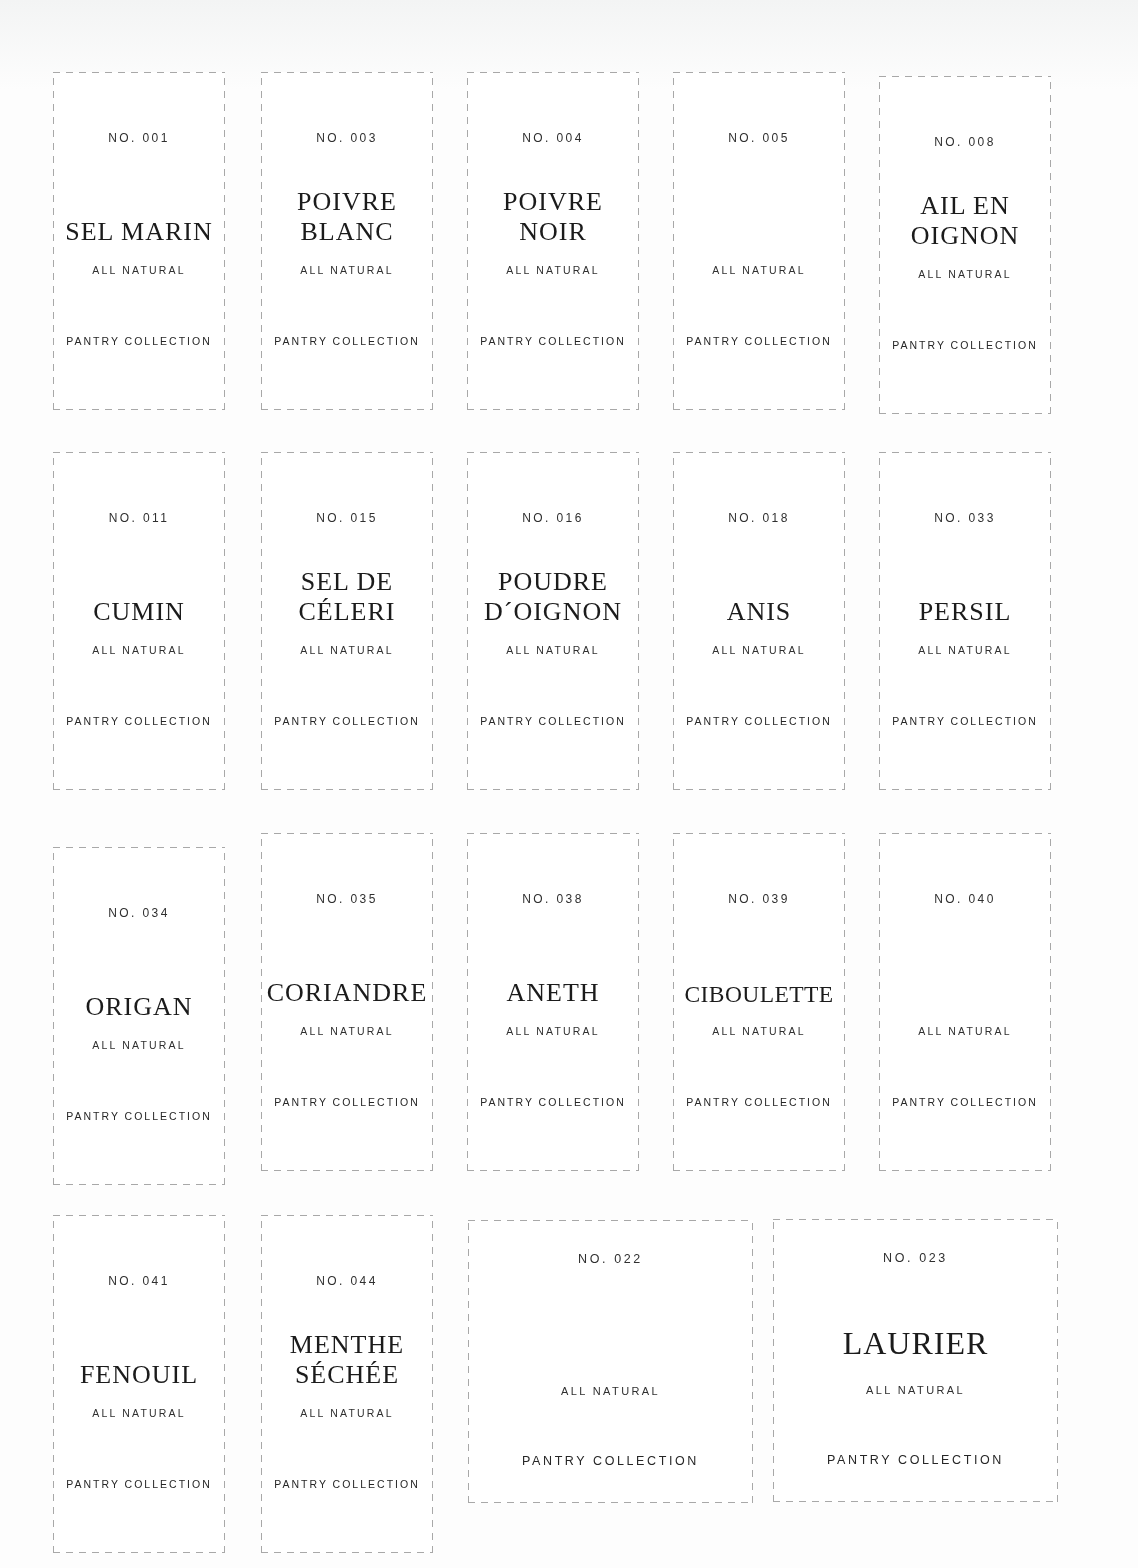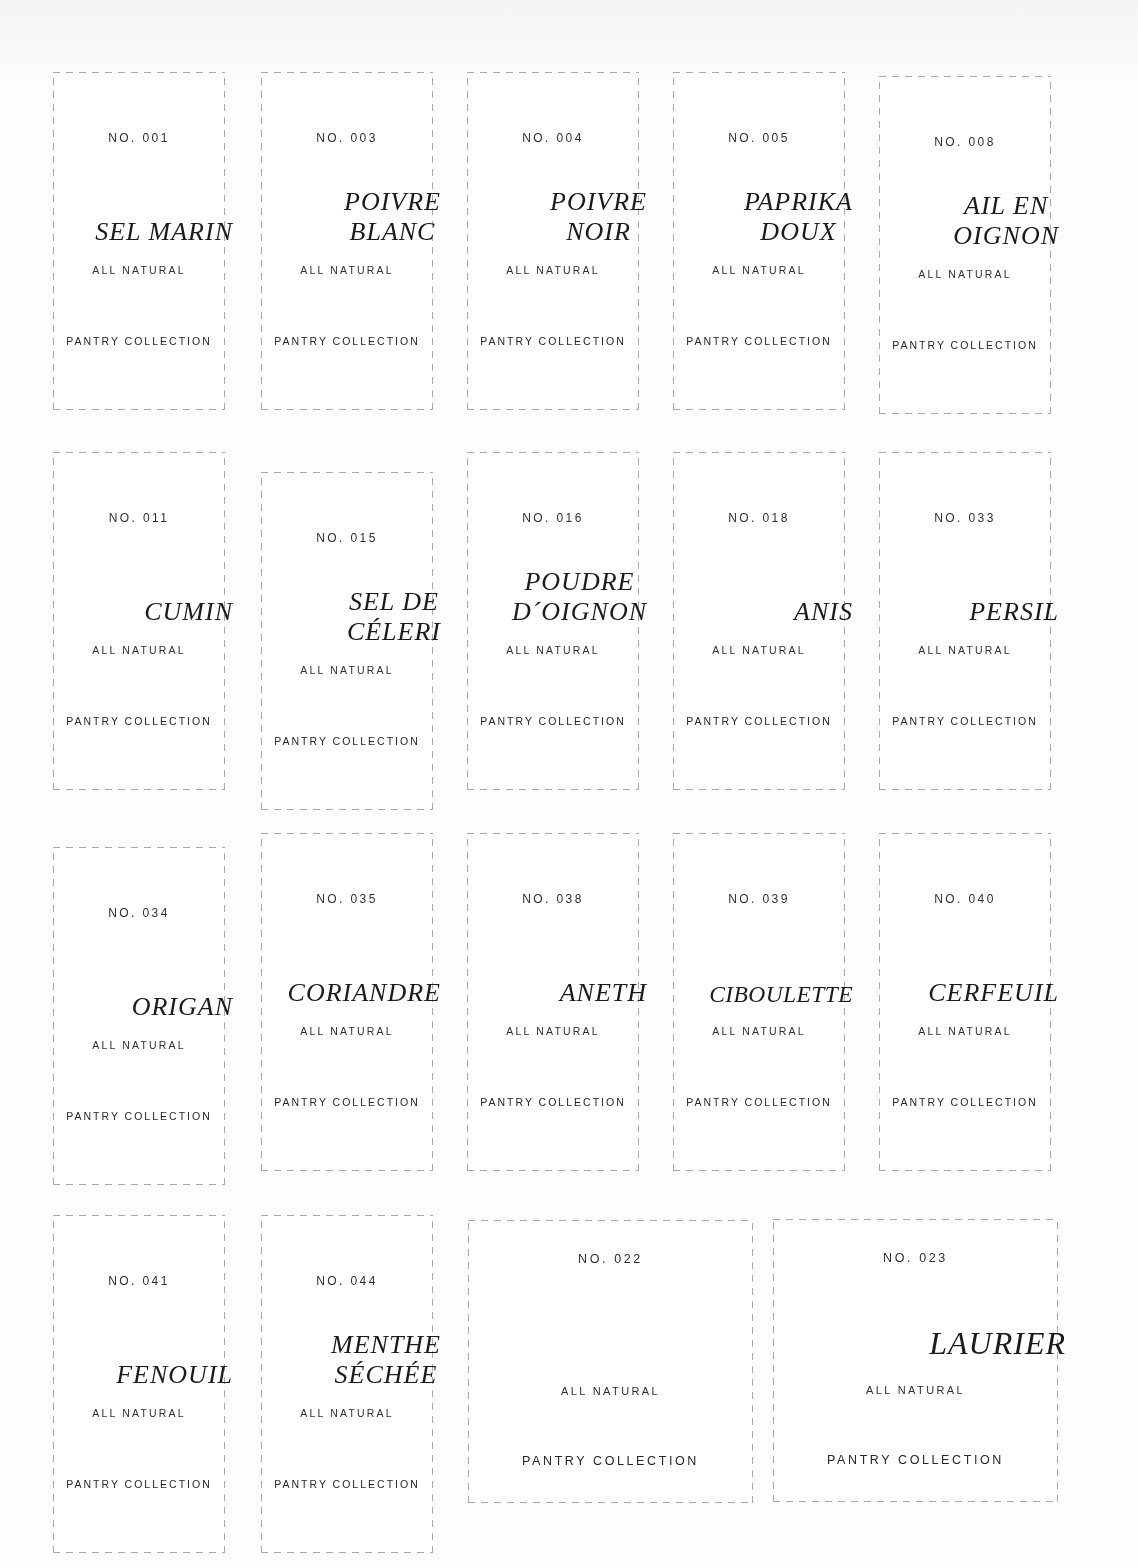--- a/index.html
+++ b/index.html
@@ -33,21 +33,21 @@
 
   .num,.natural,.pantry{
     position:absolute;left:0;right:0;
     text-align:center;
     color:var(--muted-ink,#2f2f2f);
     white-space:nowrap;
   }
   .num{top:59px;font-size:12px;letter-spacing:2.4px;line-height:14px;}
   .name-box{
     position:absolute;left:-8px;right:-8px;top:90px;height:86px;
-    display:flex;align-items:flex-end;justify-content:flex-end;font-style:italic;
+    display:flex;align-items:flex-end;justify-content:center;
   }
   .name{
     font-family:"Liberation Serif","DejaVu Serif",serif;
     font-size:26px;letter-spacing:1px;line-height:1.18;
     color:var(--ink,#1b1b1b);
     text-align:center;white-space:pre-line;
   }
   .name.tight{font-size:23.5px;letter-spacing:0.4px;}
   .natural{top:191px;font-size:10.5px;letter-spacing:2.2px;line-height:14px;}
   .pantry{top:262px;font-size:10.5px;letter-spacing:2px;line-height:15px;color:#262626;}
@@ -85,24 +85,20 @@
     <div class="num">NO. 004</div>
     <div class="name-box">
         <div class="name">POIVRE
 NOIR</div>
       </div>
     <div class="natural">ALL NATURAL</div>
     <div class="pantry">PANTRY COLLECTION</div>
   </div>
   <div class="label narrow" style="left:673px;top:72px">
     <div class="num">NO. 005</div>
-    <div class="name-box">
-        <div class="name">PAPRIKA
-DOUX</div>
-      </div>
     <div class="natural">ALL NATURAL</div>
     <div class="pantry">PANTRY COLLECTION</div>
   </div>
   <div class="label narrow" style="left:879px;top:76px">
     <div class="num">NO. 008</div>
     <div class="name-box">
         <div class="name">AIL EN
 OIGNON</div>
       </div>
     <div class="natural">ALL NATURAL</div>
@@ -110,21 +106,21 @@
   </div>
 
   <div class="label narrow" style="left:53px;top:452px">
     <div class="num">NO. 011</div>
     <div class="name-box">
         <div class="name">CUMIN</div>
       </div>
     <div class="natural">ALL NATURAL</div>
     <div class="pantry">PANTRY COLLECTION</div>
   </div>
-  <div class="label narrow" style="left:261px;top:472px">
+  <div class="label narrow" style="left:261px;top:452px">
     <div class="num">NO. 015</div>
     <div class="name-box">
         <div class="name">SEL DE
 CÉLERI</div>
       </div>
     <div class="natural">ALL NATURAL</div>
     <div class="pantry">PANTRY COLLECTION</div>
   </div>
   <div class="label narrow" style="left:467px;top:452px">
     <div class="num">NO. 016</div>
@@ -179,23 +175,20 @@
   <div class="label narrow" style="left:673px;top:833px">
     <div class="num">NO. 039</div>
     <div class="name-box">
         <div class="name tight">CIBOULETTE</div>
       </div>
     <div class="natural">ALL NATURAL</div>
     <div class="pantry">PANTRY COLLECTION</div>
   </div>
   <div class="label narrow" style="left:879px;top:833px">
     <div class="num">NO. 040</div>
-    <div class="name-box">
-        <div class="name">CERFEUIL</div>
-      </div>
     <div class="natural">ALL NATURAL</div>
     <div class="pantry">PANTRY COLLECTION</div>
   </div>
 
   <div class="label narrow" style="left:53px;top:1215px">
     <div class="num">NO. 041</div>
     <div class="name-box">
         <div class="name">FENOUIL</div>
       </div>
     <div class="natural">ALL NATURAL</div>

